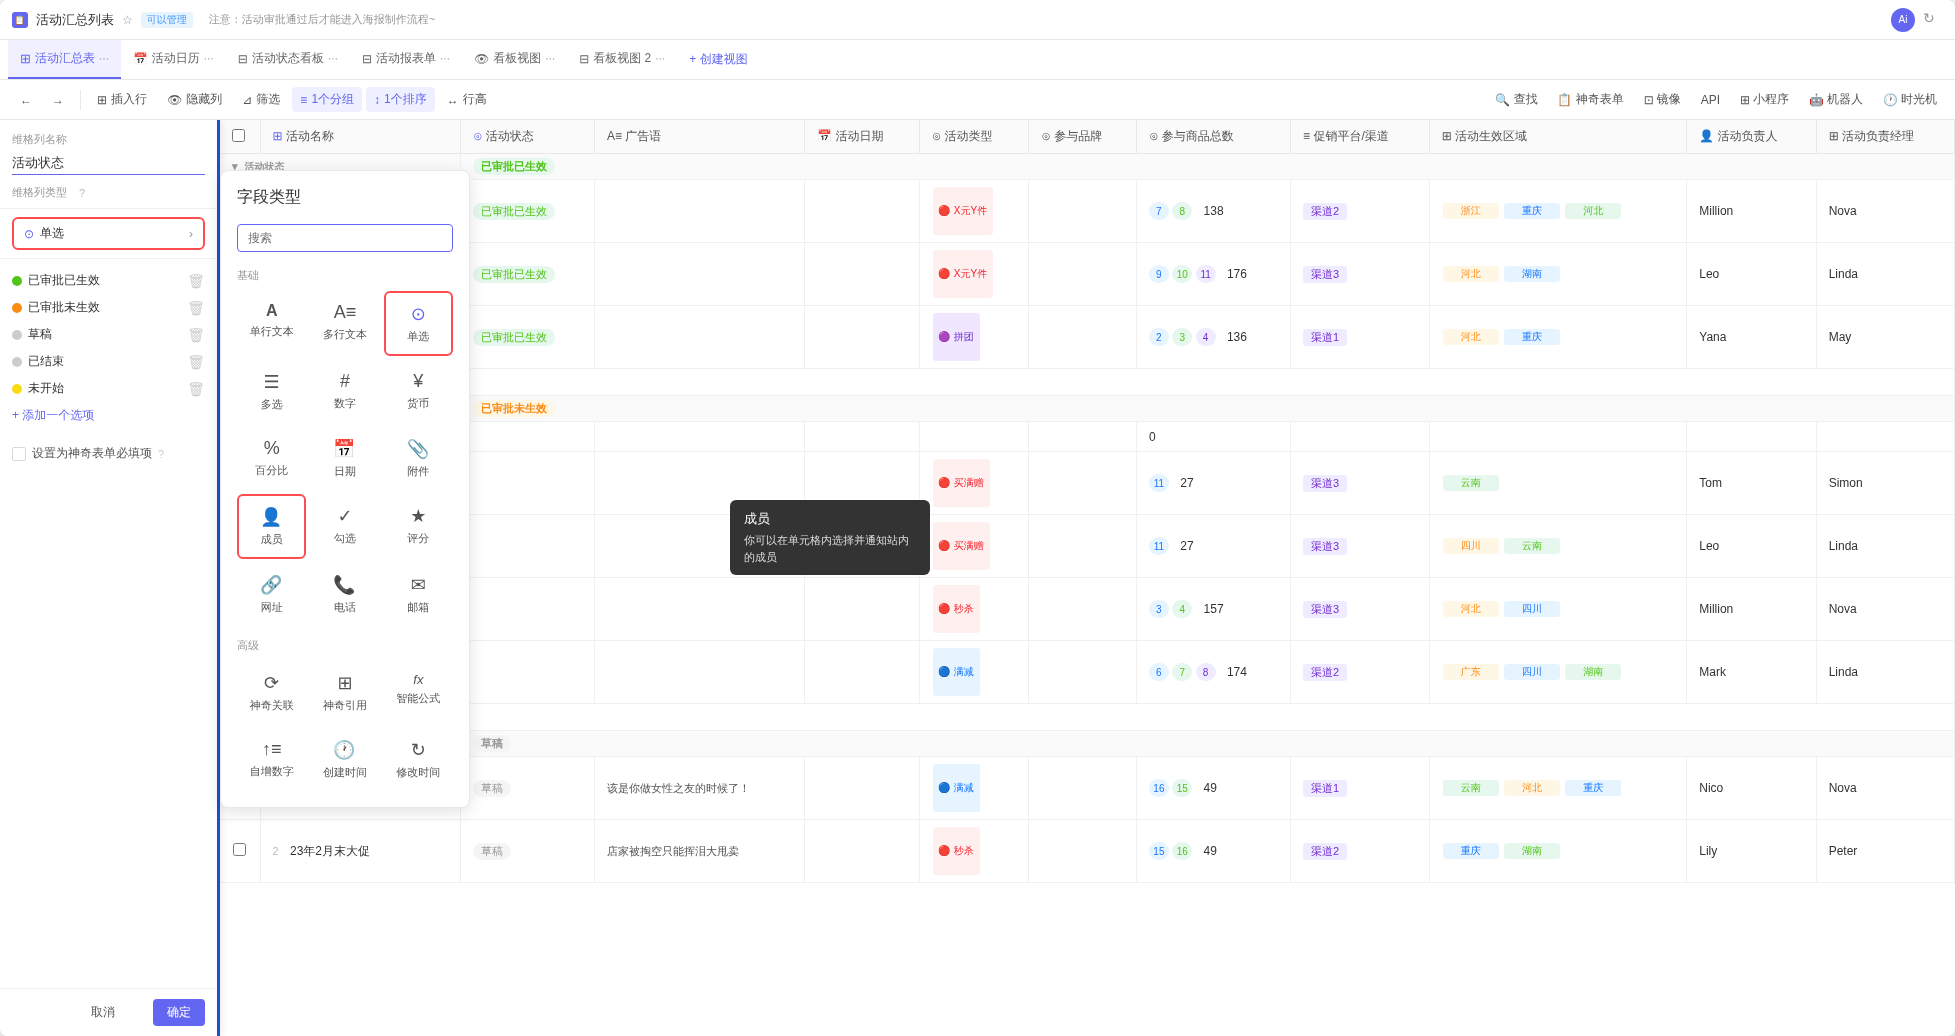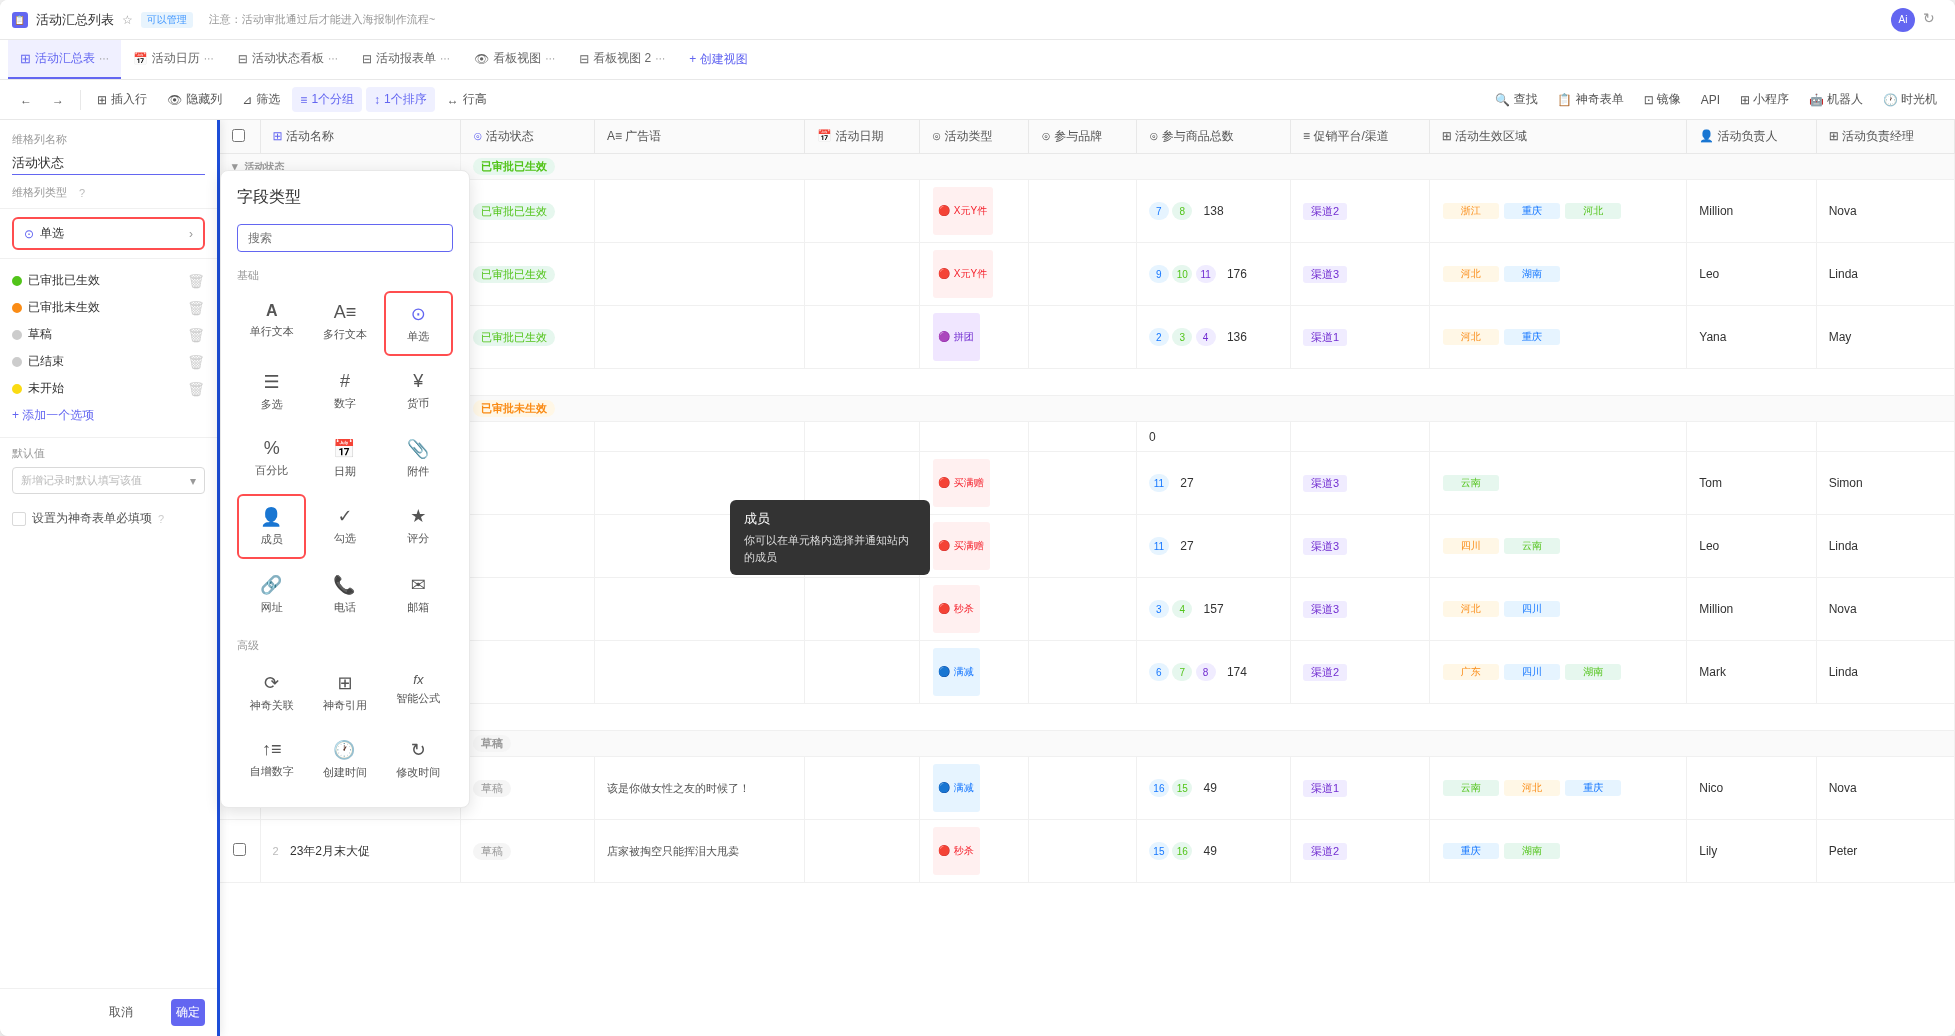--- a/index.html
+++ b/index.html
@@ -89,21 +89,21 @@
     .default-value-label { font-size: 11px; color: #999; margin-bottom: 6px; }
     .default-value-select { width: 100%; padding: 5px 8px; border: 1px solid #d9d9d9; border-radius: 4px; font-size: 12px; color: #999; background: #fff; cursor: pointer; display: flex; align-items: center; justify-content: space-between; }
     
     .required-section { padding: 8px 12px; display: flex; align-items: center; gap: 6px; }
     .checkbox-required { width: 14px; height: 14px; border: 1px solid #d9d9d9; border-radius: 2px; }
     .required-label { font-size: 12px; color: #555; }
     .required-help { color: #ccc; font-size: 11px; cursor: pointer; }
     
     .editor-footer { padding: 10px 12px; border-top: 1px solid #f0f0f0; display: flex; justify-content: flex-end; gap: 24px; margin-top: auto; }
     .btn-cancel { padding: 5px 14px; border-radius: 4px; border: none; background: none; color: #555; cursor: pointer; font-size: 12px; }
-    .btn-confirm { padding: 5px 5px; border-radius: 4px; border: none; background: #6366f1; color: white; cursor: pointer; font-size: 12px; }
+    .btn-confirm { padding: 5px 14px; border-radius: 4px; border: none; background: #6366f1; color: white; cursor: pointer; font-size: 12px; }
     
     
     .field-type-panel { position: absolute; left: 220px; top: 50px; width: 250px; background: #fff; border: 1px solid #e8e8e8; border-radius: 8px; box-shadow: 0 4px 16px rgba(0,0,0,0.12); z-index: 100; padding-bottom: 12px; }
     .panel-title { font-size: 16px; color: #333; font-weight: 500; padding: 16px 16px 8px; }
     .panel-search { padding: 8px 16px; }
     .panel-search input { width: 100%; padding: 6px 10px; border: 1px solid #6366f1; border-radius: 4px; font-size: 12px; outline: none; color: #333; }
     .panel-section-title { font-size: 11px; color: #999; padding: 8px 16px 4px; }
     .type-grid { display: grid; grid-template-columns: repeat(3, 1fr); gap: 4px; padding: 4px 16px; }
     .type-item { display: flex; flex-direction: column; align-items: center; gap: 4px; padding: 10px 6px; border-radius: 6px; cursor: pointer; font-size: 11px; color: #555; border: 1px solid transparent; }
     .type-item.selected { border: 2px solid #ff4d4f; }
@@ -292,27 +292,20 @@
         <div class="option-item">
           <div class="option-dot yellow"></div>
           <span>未开始</span>
           <span class="option-delete">🗑</span>
         </div>
         <div class="add-option">
           <span>+ 添加一个选项</span>
         </div>
       </div>
 
-      <div class="default-value-section">
-        <div class="default-value-label">默认值</div>
-        <div class="default-value-select">
-          <span style="color:#bbb;font-size:11px;">新增记录时默认填写该值</span>
-          <span>▾</span>
-        </div>
-      </div>
 
       <div class="required-section">
         <div class="checkbox-required"></div>
         <span class="required-label">设置为神奇表单必填项</span>
         <span class="required-help">?</span>
       </div>
 
       <div class="editor-footer">
         <button class="btn-cancel">取消</button>
         <button class="btn-confirm">确定</button>

